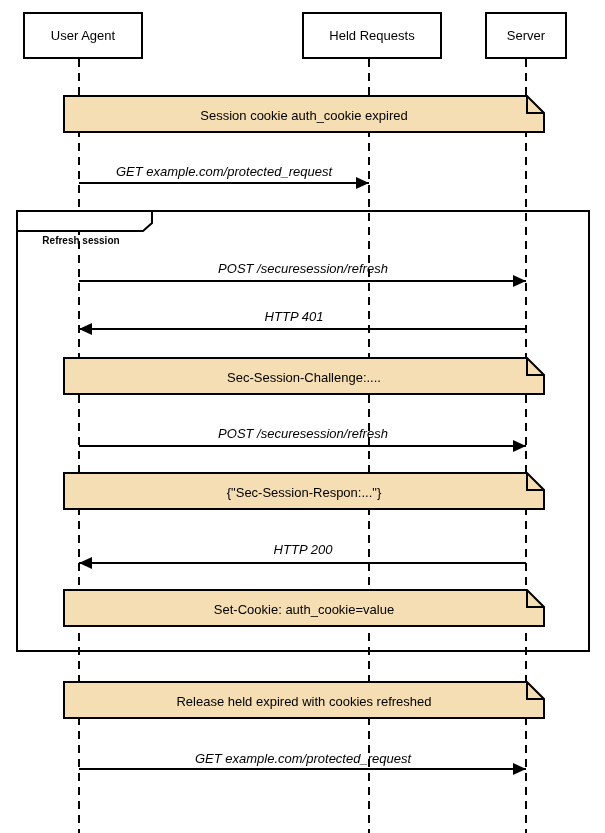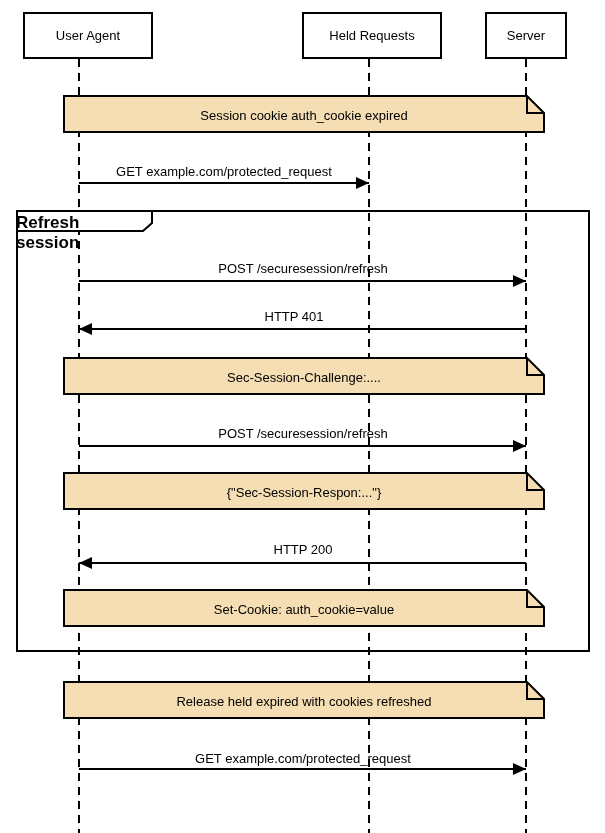--- a/index.html
+++ b/index.html
@@ -54,36 +54,37 @@
     position: absolute;
     left: 16px;
     top: 210px;
     width: 137px;
     height: 22px;
     z-index: 3;
   }
   .frame-tab svg { position: absolute; left: 0; top: 0; }
   .frame-tab .tab-text {
     position: absolute;
-    left: 0; top: 4px;
+    left: 0; top: 12px;
     width: 130px; height: 37px;
     display: flex;
     align-items: center;
     justify-content: center;
-    font-size: 17px;
+    font-size: 10px;
     font-weight: bold;
   }
   
   .msg-label {
     position: absolute;
     transform: translateX(-50%);
     white-space: nowrap;
     font-size: 13px;
     line-height: 16px;
     z-index: 3;
+    font-style: italic;
   }
   .msg-line {
     position: absolute;
     height: 0;
     border-top: 2px solid #000;
     z-index: 3;
   }
   .arrowhead {
     position: absolute;
     width: 0;
@@ -129,21 +130,21 @@
   <div class="lifeline" style="left:525px"></div>
 
   <div class="frame"></div>
   <div class="frame-tab">
     <svg width="137" height="22" viewBox="0 0 137 22">
       <path d="M1,1 L136,1 L136,13 L127,21 L1,21 Z" fill="#ffffff" stroke="#000000" stroke-width="2"></path>
     </svg>
     <span class="tab-text">Refresh session</span>
   </div>
 
-  <div class="actor" style="left:23px;width:130px">
+  <div class="actor" style="left:23px;width:120px">
     <span>User Agent</span>
   </div>
   <div class="actor" style="left:302px;width:140px">
     <span>Held Requests</span>
   </div>
   <div class="actor" style="left:485px;width:82px">
     <span>Server</span>
   </div>
 
   <div class="note" style="top:95px">

